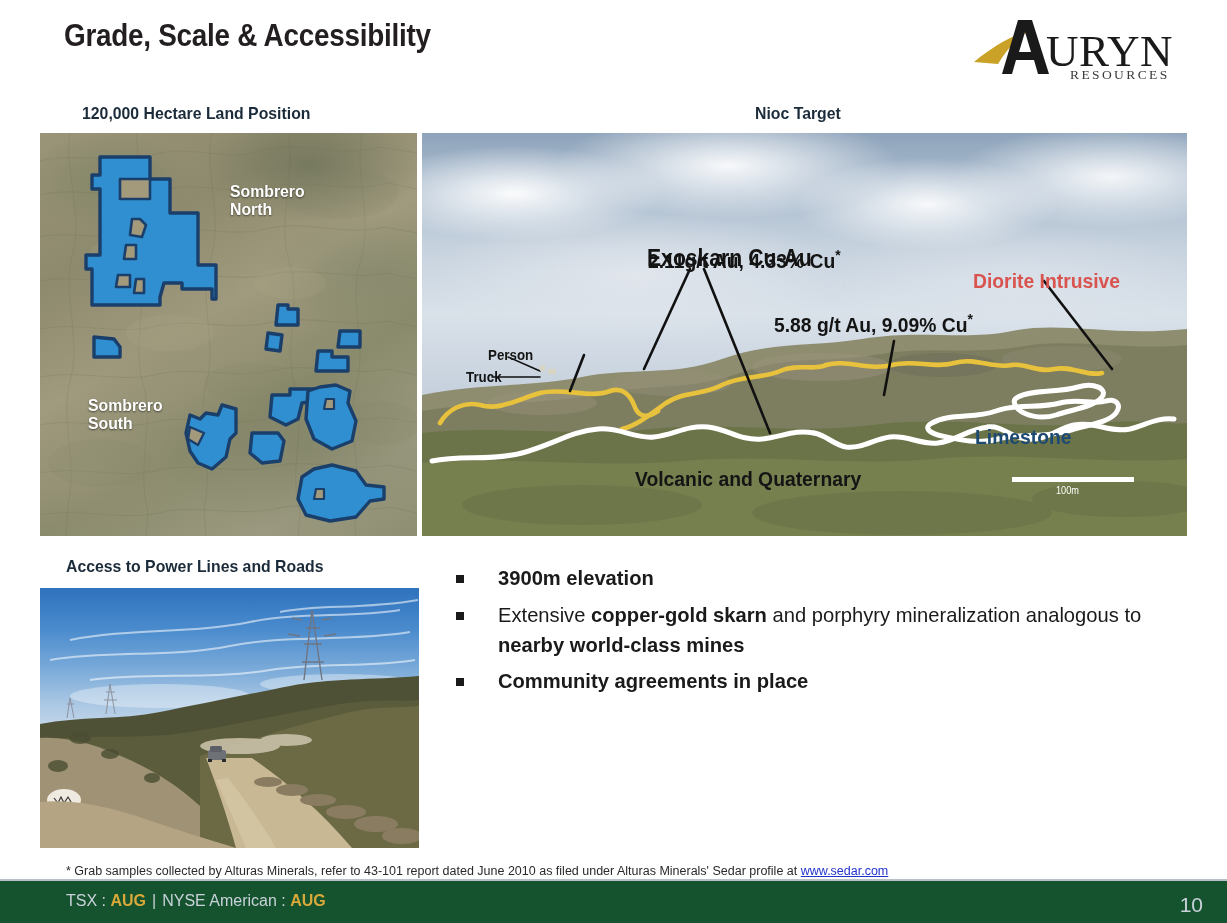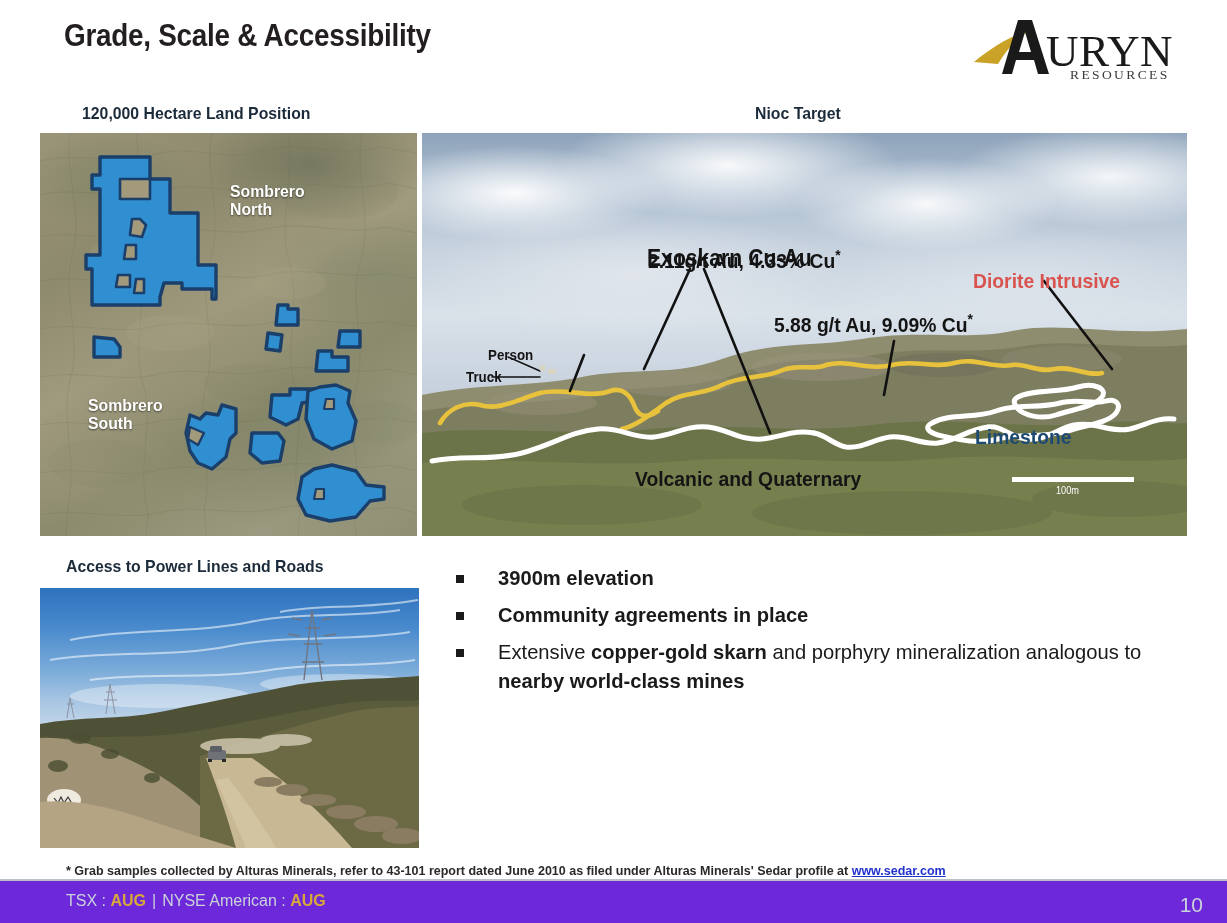--- a/index.html
+++ b/index.html
@@ -95,30 +95,30 @@
   .bullet .txt {
     font-size: 21px; line-height: 1.42; color: #1a1a1a;
     transform: scaleX(0.96); transform-origin: left top; display: block;
   }
   .b-strong { font-weight: bold; }
   .b-blue { color: #1f6aa8; font-weight: bold; }
 
   
   #footnote {
     position: absolute; left: 66px; top: 864px;
-    font-size: 12.5px; color: #2a2a2a; font-weight: bold;
+    font-size: 12.5px; color: #2a2a2a;
   }
   #footnote a { color: #2233cc; text-decoration: underline; }
 
   .hr-thin { position: absolute; left: 0; top: 879px; width: 1227px; height: 2px; background: #b9c0c8; }
 
   
   #footer {
     position: absolute; left: 0; bottom: 0; width: 1227px; height: 42px;
-    background: #6d28d9;
+    background: #14532d;
   }
   #footer .ticker {
     position: absolute; left: 66px; top: 11px;
     font-size: 16px; color: #c9d2da; white-space: nowrap;
   }
   #footer .ticker .aug { color: #d8a93a; font-weight: bold; }
   #footer .ticker .bar { color: #c9d2da; padding: 0 6px; }
   #footer .pageno {
     position: absolute; right: 24px; top: 12px;
     font-size: 21px; color: #c9d2da;
@@ -431,30 +431,30 @@
 
     <div class="bullet">
       <span class="sq"></span>
       <span class="txt">
         <b class="b-strong">3900m elevation</b>
       </span>
     </div>
 
     <div class="bullet">
       <span class="sq"></span>
+      <span class="txt"><span>Extensive </span><b class="b-strong">copper-gold skarn</b><span> and porphyry mineralization analogous to </span><b class="b-strong">nearby world-class mines</b></span>
+    </div>
+
+    <div class="bullet">
+      <span class="sq"></span>
       <span class="txt">
         <b class="b-strong">Community agreements in place</b>
       </span>
     </div>
 
-    <div class="bullet">
-      <span class="sq"></span>
-      <span class="txt"><span>Extensive </span><b class="b-strong">copper-gold skarn</b><span> and porphyry mineralization analogous to </span><b class="b-strong">nearby world-class mines</b></span>
-    </div>
-
 
   </div>
 
   <div id="footnote"><span>* Grab samples collected by Alturas Minerals, refer to 43-101 report dated June 2010 as filed under Alturas Minerals' Sedar profile at </span><a href="#">www.sedar.com</a></div>
 
   <div class="hr-thin"></div>
 
   <div id="footer">
     <div class="ticker"><span>TSX : </span><span class="aug">AUG</span><span class="bar">|</span><span>NYSE American : </span><span class="aug">AUG</span></div>
     <div class="pageno">10</div>

